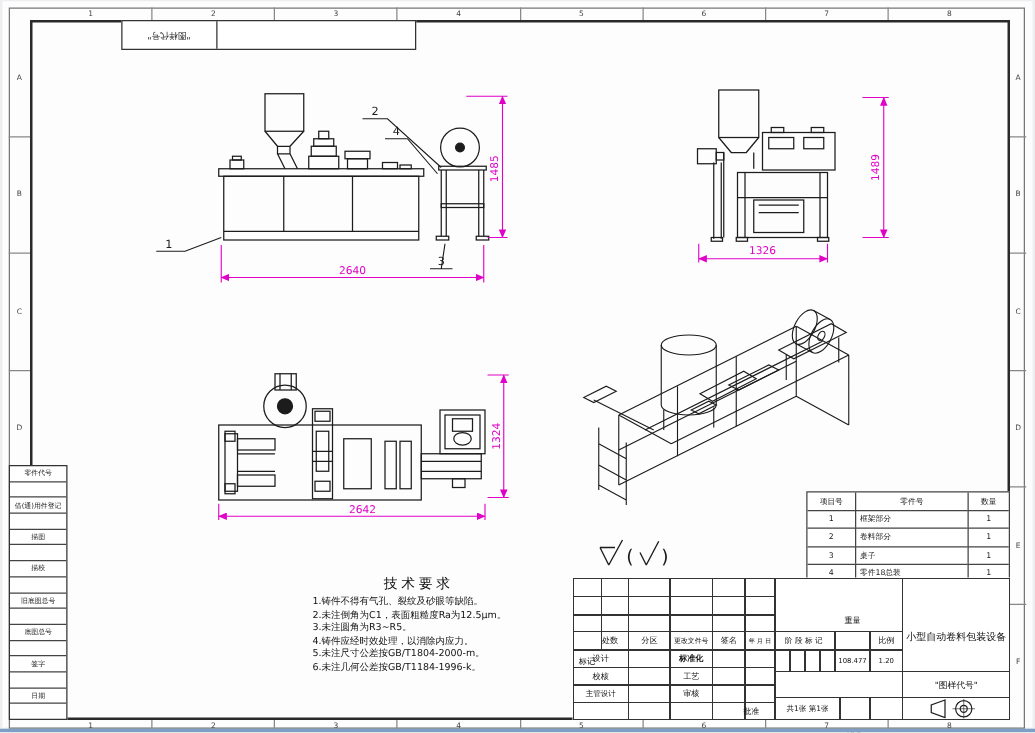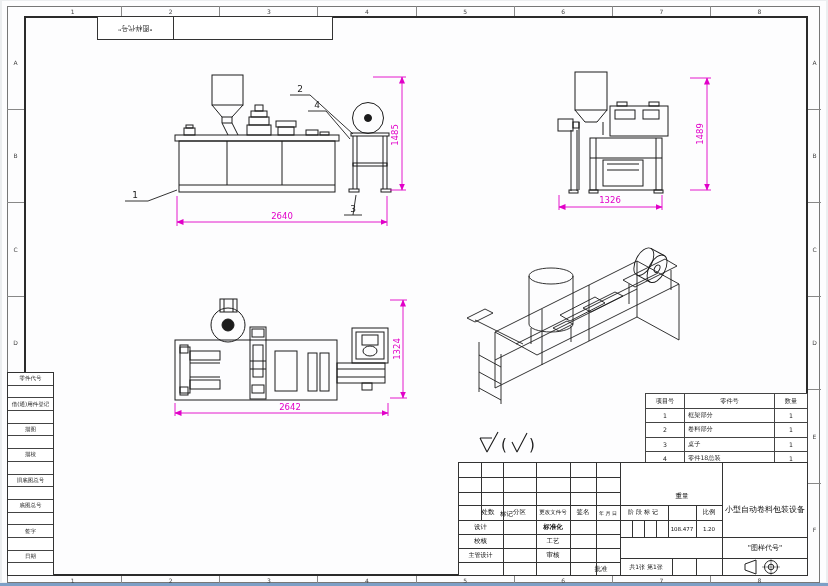--- a/index.html
+++ b/index.html
@@ -263,20 +263,29 @@
     <g stroke="#1c1c1c" stroke-width="1.1" fill="none">
       <path d="M2,8H14 M2,8L9,22 M9,22L20,2"></path>
       <path d="M34,12L39,22 M39,22L49,3"></path>
     </g>
     <g fill="#1c1c1c" font-size="15">
       <text x="23" y="20">(</text>
       <text x="51" y="20">)</text>
     </g>
   </svg>
 
+  <div class="abs tr-block">
+    <div class="tr-title">技术要求</div>
+    <div class="tr-item">1.铸件不得有气孔、裂纹及砂眼等缺陷。</div>
+    <div class="tr-item">2.未注倒角为C1，表面粗糙度Ra为12.5μm。</div>
+    <div class="tr-item">3.未注圆角为R3~R5。</div>
+    <div class="tr-item">4.铸件应经时效处理，以消除内应力。</div>
+    <div class="tr-item">5.未注尺寸公差按GB/T1804-2000-m。</div>
+    <div class="tr-item">6.未注几何公差按GB/T1184-1996-k。</div>
+  </div>
 
   <div class="abs bom">
     <div>项目号</div>
     <div>零件号</div>
     <div>数量</div>
     <div>1</div>
       <div class="bl">框架部分</div>
       <div>1</div>
     <div>2</div>
       <div class="bl">卷料部分</div>
@@ -290,21 +299,21 @@
   </div>
 
   <div class="abs tblock">
     <svg width="350" height="114" style="position:absolute;left:0;top:0">
       <g stroke="#333" stroke-width="1" fill="none" shape-rendering="crispEdges">
         <rect x="0.5" y="0.5" width="349" height="113"></rect>
         <path d="M23,0V58 M45,0V114 M78,0V114 M112,0V114 M138,0V114 M162,0V114 M174,58V75 M186,58V75 M198,58V75 M210,43V75 M238,43V75 M214,96V114 M238,96V114 M264,0V114"></path>
         <path d="M0,15H162 M0,30H162 M0,43H264 M0,58H264 M0,72H162 M0,86H162 M0,100H162 M162,75H350 M162,96H350"></path>
       </g>
     </svg>
-    <div class="tt" style="left:0;top:45px;width:23px;height:15px;padding-left:37px;">标记</div>
+    <div class="tt" style="left:0;top:60px;width:23px;height:15px;">标记</div>
     <div class="tt" style="left:19px;top:43px;width:22px;height:15px;">处数</div>
     <div class="tt" style="left:45px;top:43px;width:33px;height:15px;">分区</div>
     <div class="tt" style="left:78px;top:43px;width:34px;height:15px;font-size:5.5px;">更改文件号</div>
     <div class="tt" style="left:112px;top:43px;width:26px;height:15px;">签名</div>
     <div class="tt" style="left:138px;top:43px;width:24px;height:15px;font-size:5px;">年 月 日</div>
     <div class="tt" style="left:0;top:58px;width:45px;height:14px;">设计</div>
     <div class="tt" style="left:0;top:72px;width:45px;height:14px;">校核</div>
     <div class="tt" style="left:0;top:86px;width:45px;height:14px;font-size:6px;">主管设计</div>
     <div class="tt" style="left:78px;top:58px;width:34px;height:14px;font-weight:bold;">标准化</div>
     <div class="tt" style="left:78px;top:72px;width:34px;height:14px;">工艺</div>

